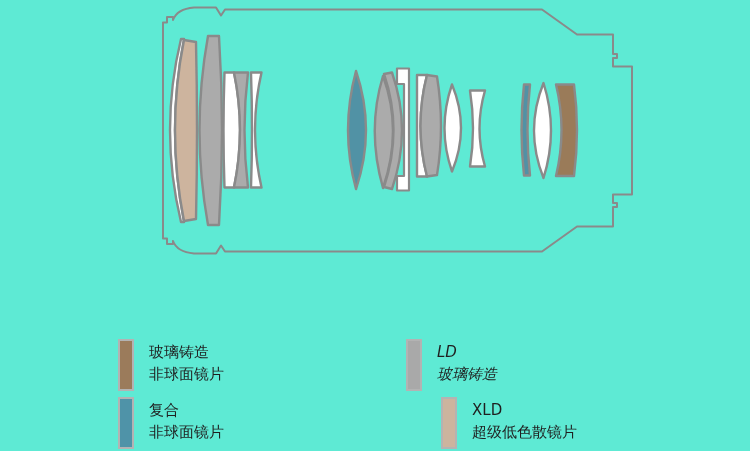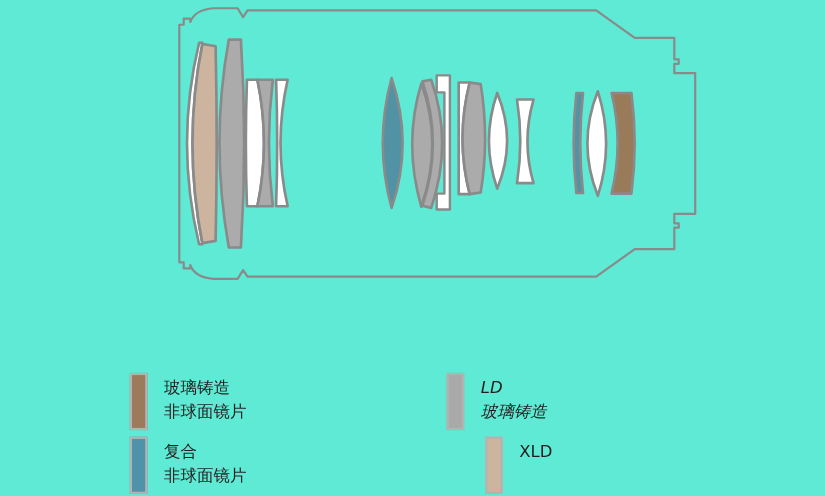--- a/index.html
+++ b/index.html
@@ -98,16 +98,17 @@
     <div class="legend-text">
       <span>LD</span>
       <span>玻璃铸造</span>
     </div>
   </div>
 
   <div class="legend-item pos-r2">
     <div class="swatch" style="background-color: rgb(204, 180, 158);"></div>
     <div class="legend-text">
       <span>XLD</span>
+      <span>超级低色散镜片</span>
     </div>
   </div>
 
 </div>
 
 </body></html>

